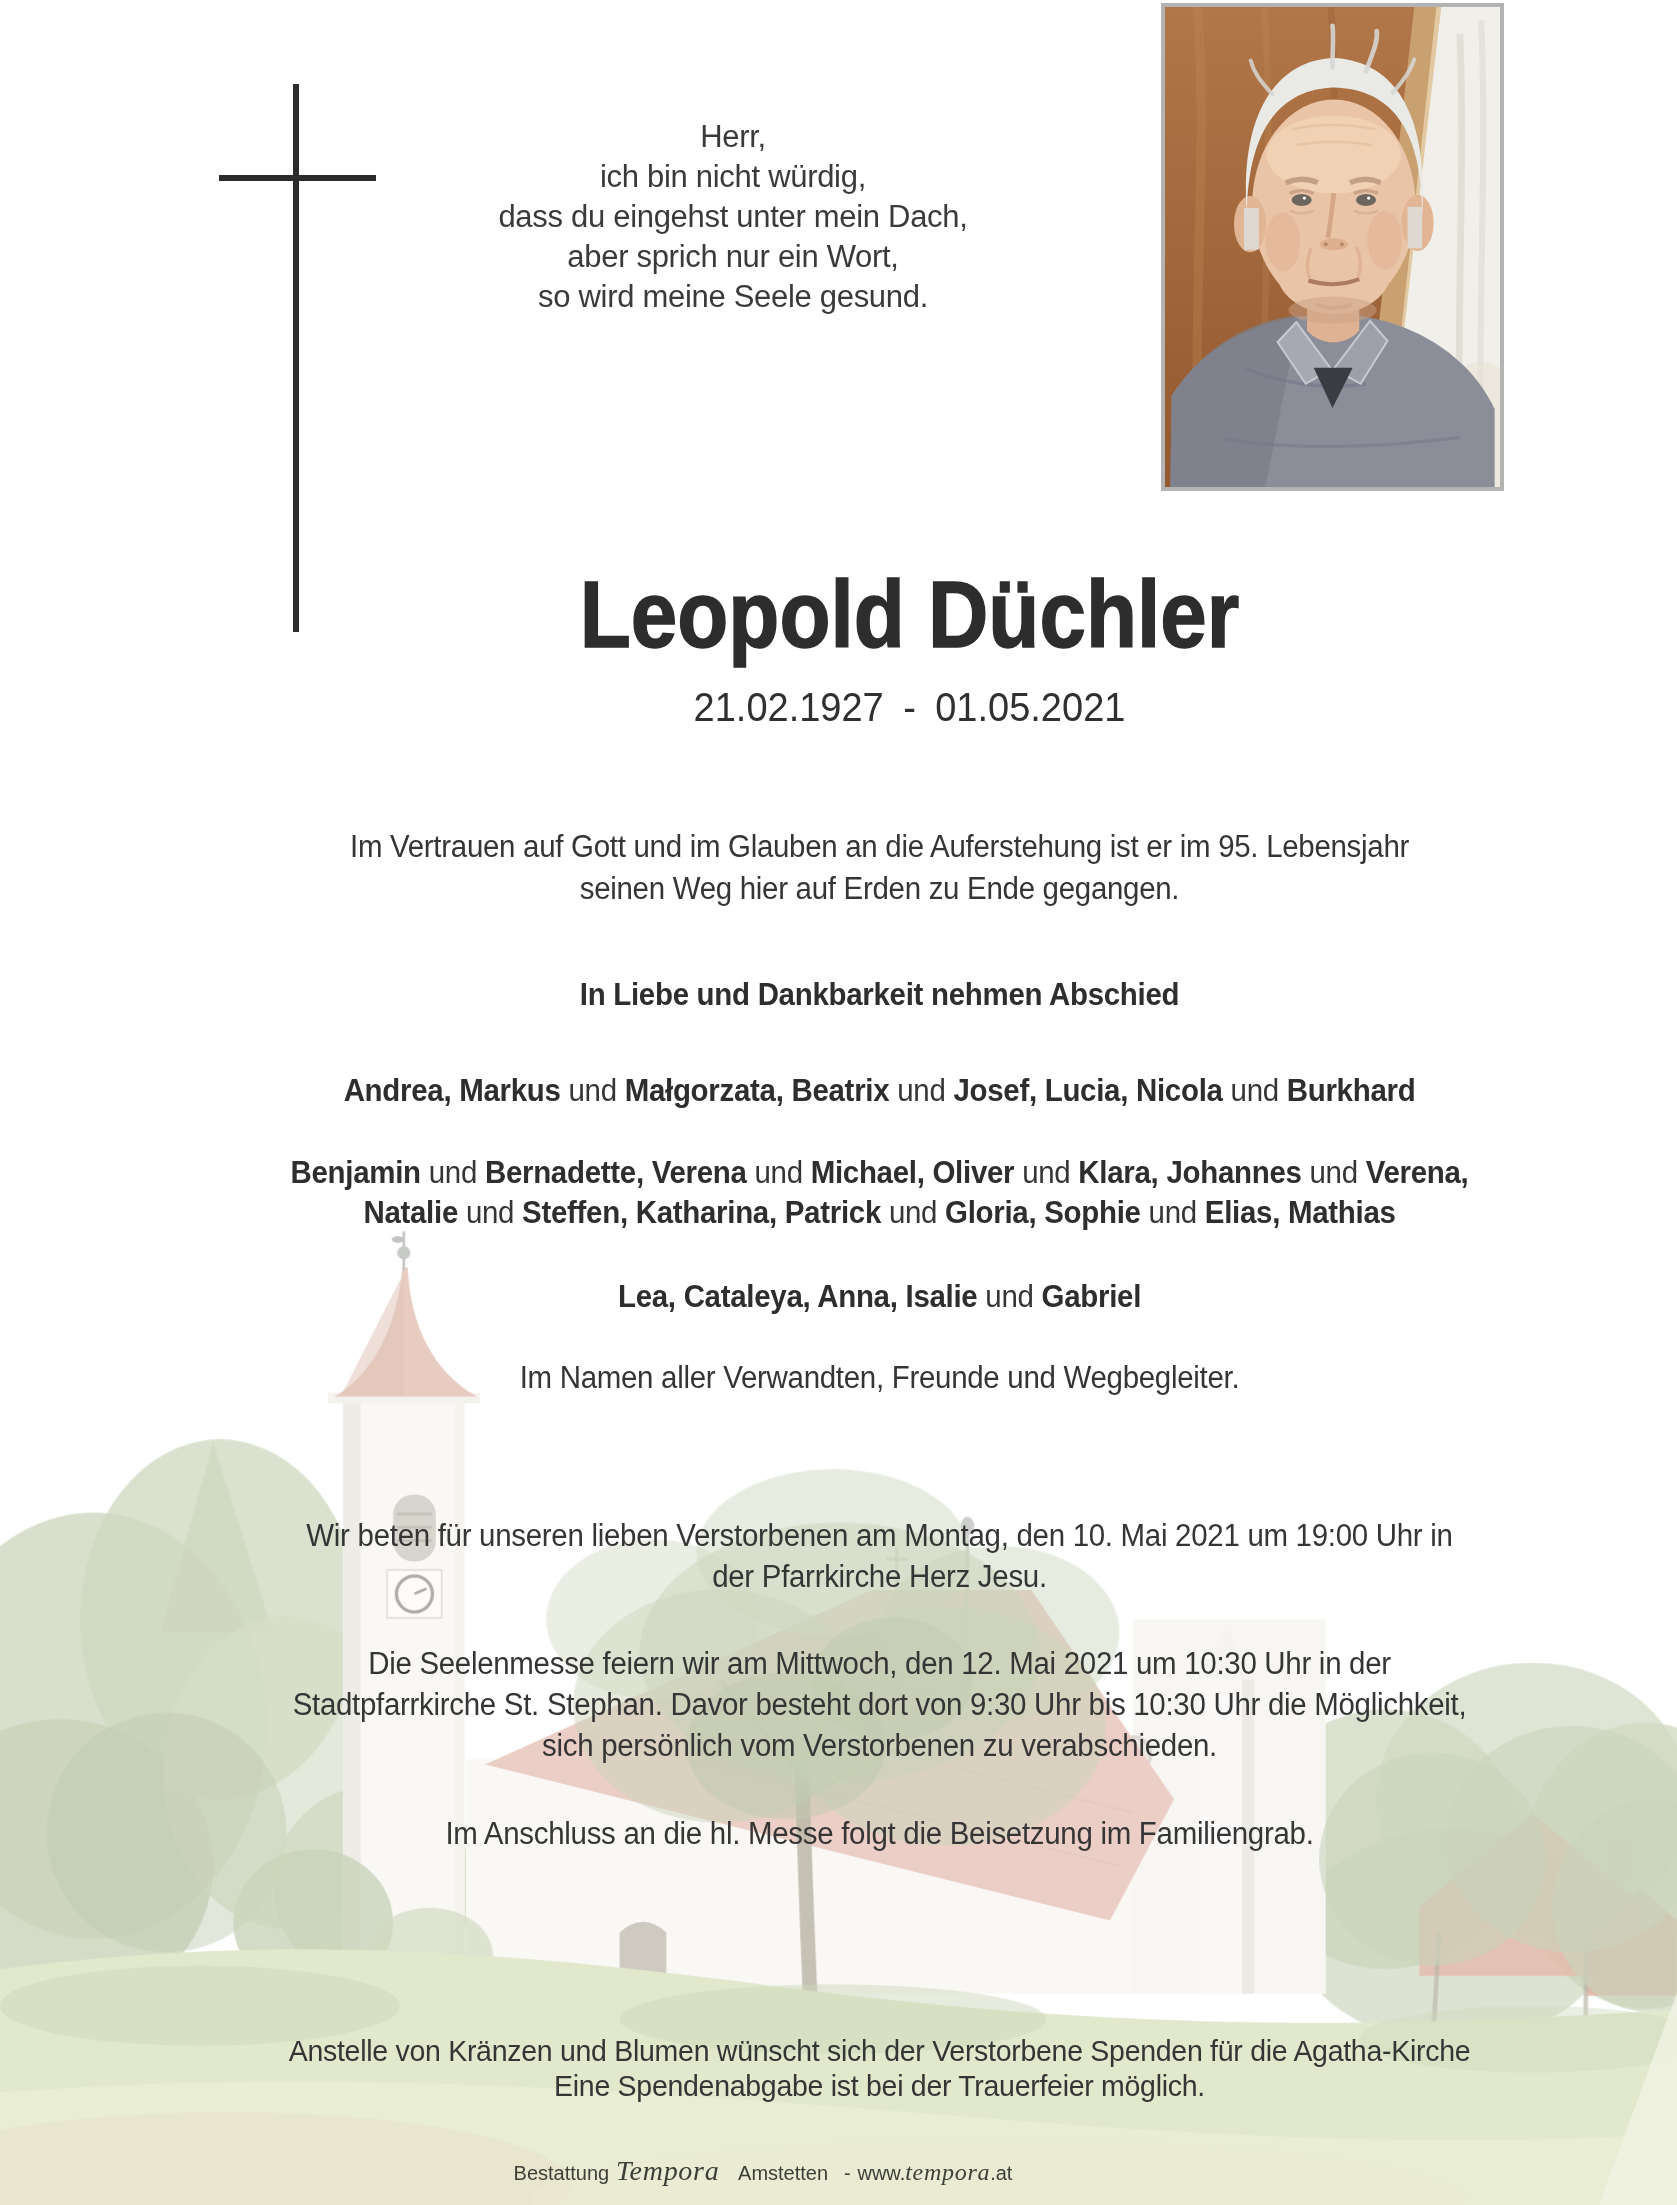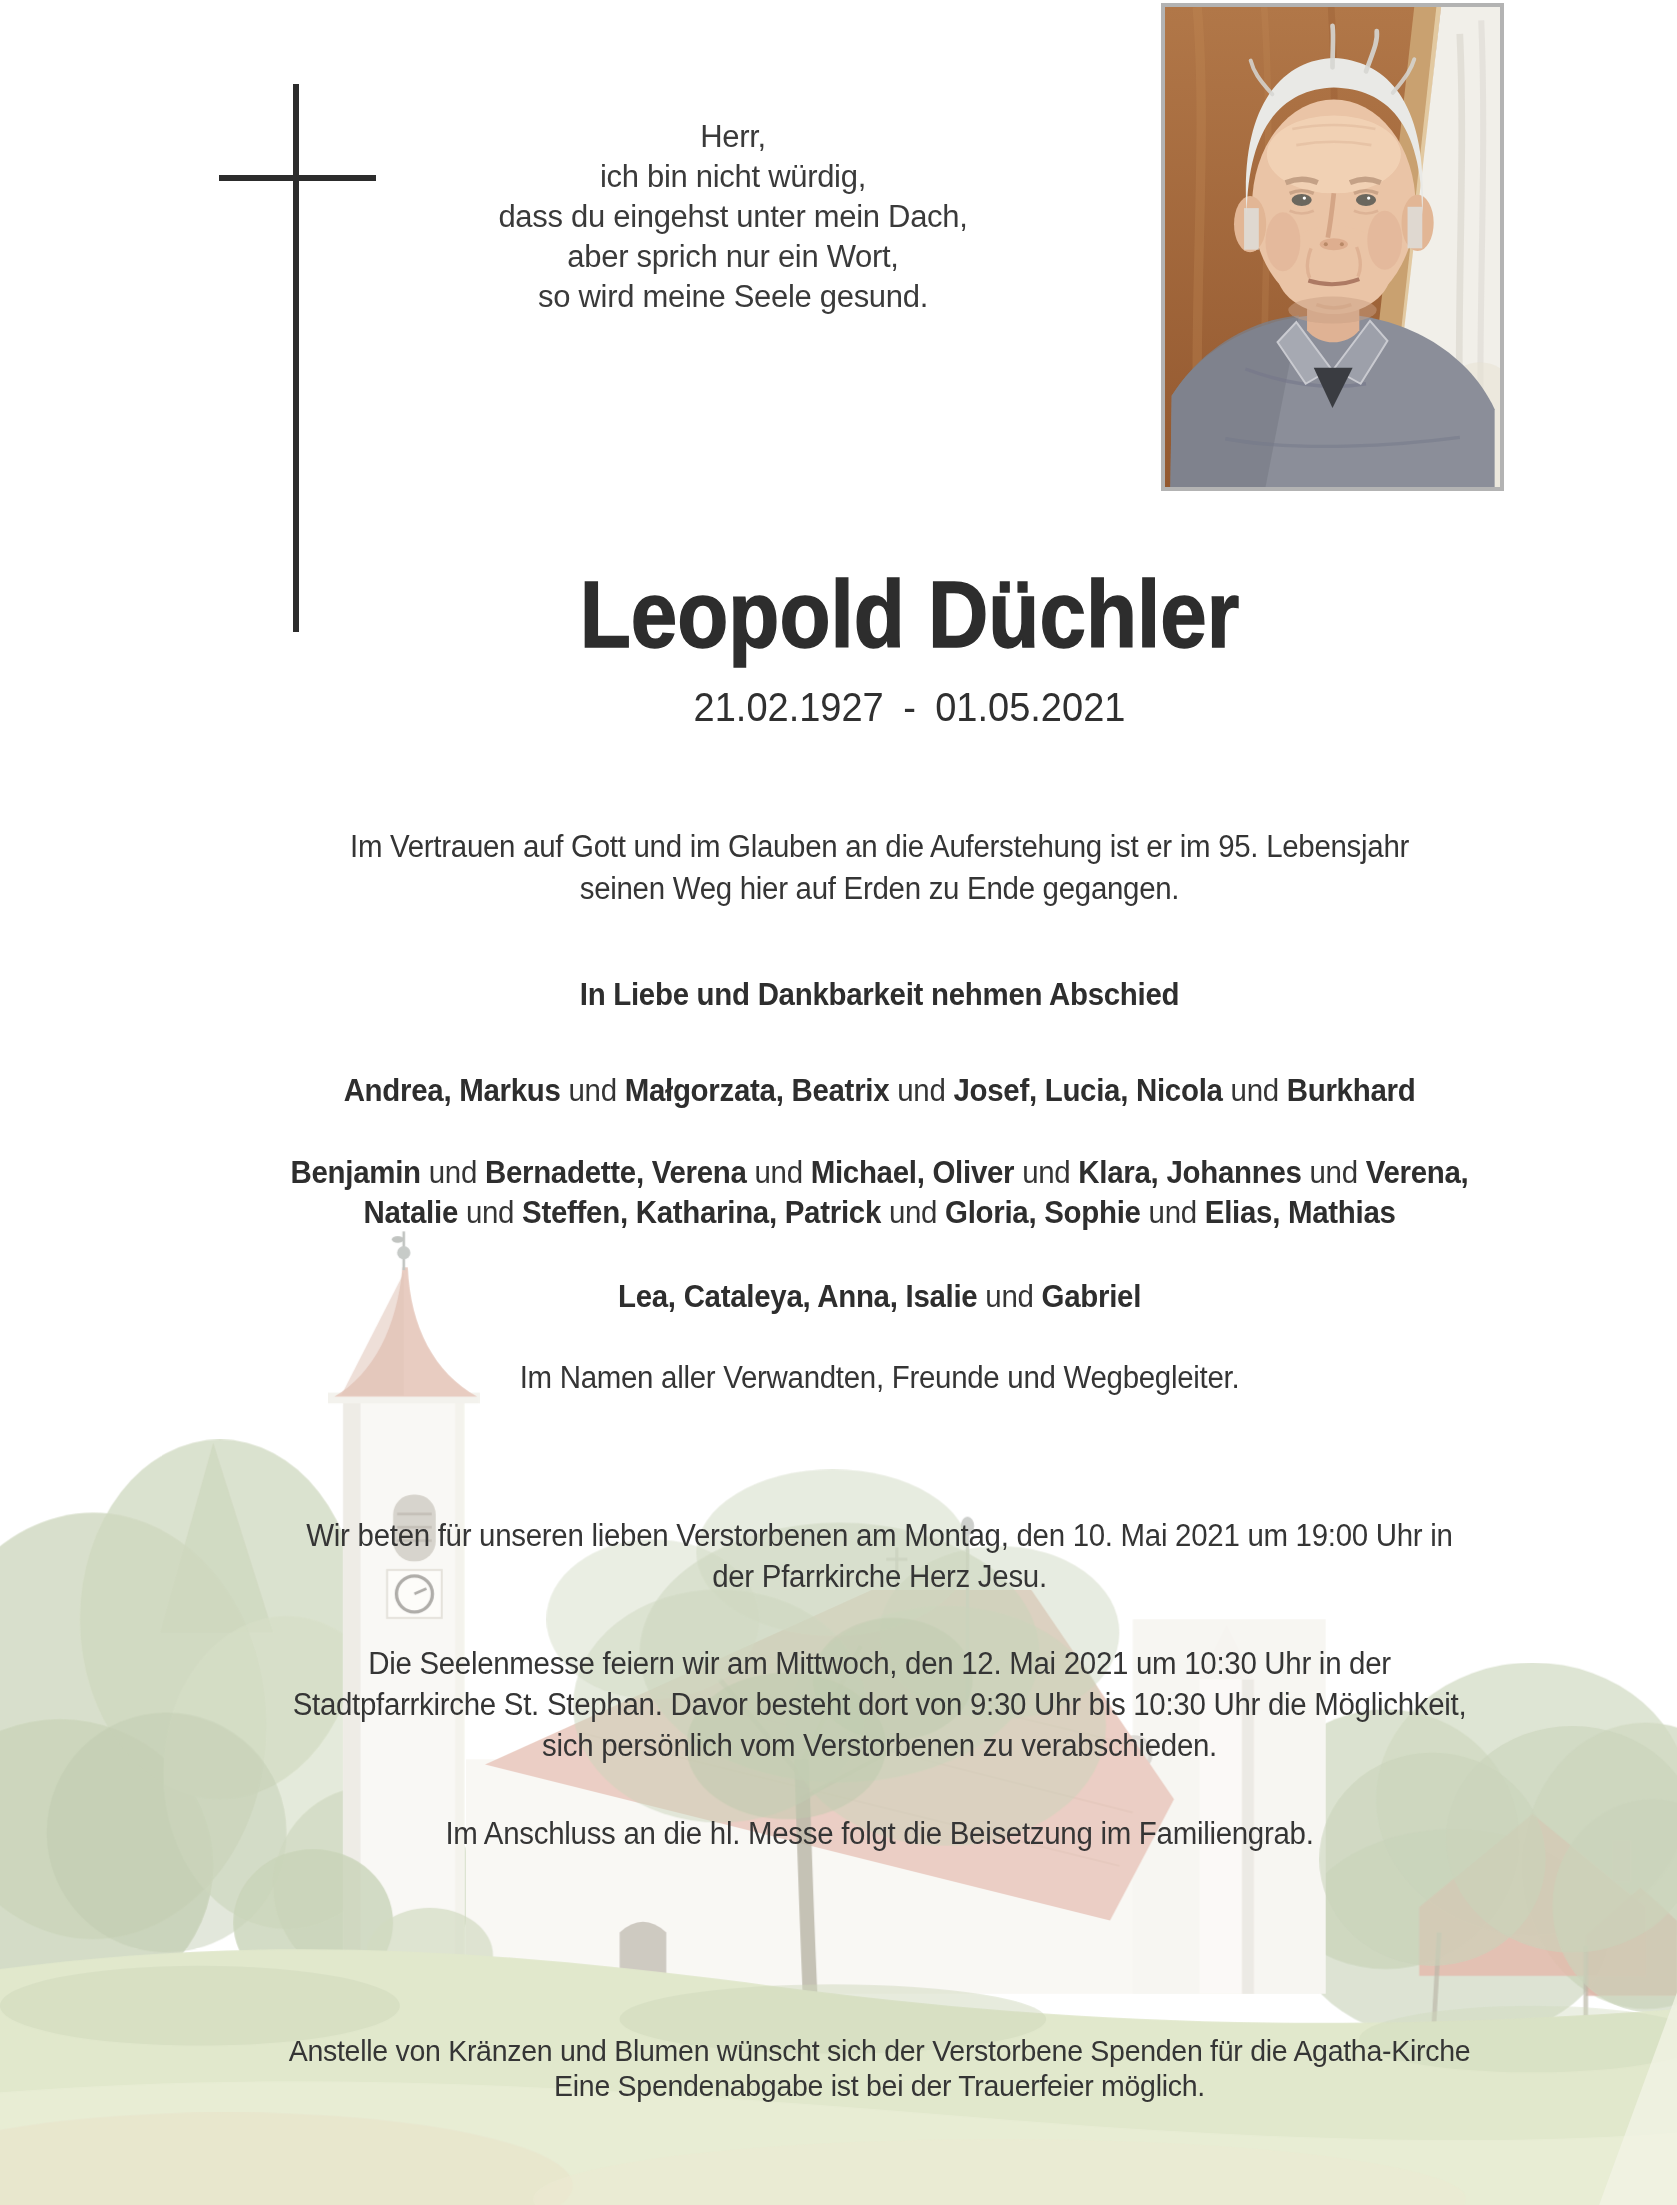--- a/index.html
+++ b/index.html
@@ -256,15 +256,18 @@
   <div class="abs ctr cond body-block inname">Im Namen aller Verwandten, Freunde und Wegbegleiter.</div>
   <div class="abs ctr pre cond body-block prayer">Wir beten für unseren lieben Verstorbenen am Montag, den 10. Mai 2021 um 19:00 Uhr in
 der Pfarrkirche Herz Jesu.</div>
   <div class="abs ctr pre cond body-block requiem">Die Seelenmesse feiern wir am Mittwoch, den 12. Mai 2021 um 10:30 Uhr in der
 Stadtpfarrkirche St. Stephan. Davor besteht dort von 9:30 Uhr bis 10:30 Uhr die Möglichkeit,
 sich persönlich vom Verstorbenen zu verabschieden.</div>
   <div class="abs ctr cond body-block burial">Im Anschluss an die hl. Messe folgt die Beisetzung im Familiengrab.</div>
   <div class="abs ctr pre cond body-block donations">Anstelle von Kränzen und Blumen wünscht sich der Verstorbene Spenden für die Agatha-Kirche
 Eine Spendenabgabe ist  bei der Trauerfeier möglich.</div>
 
+  <div class="abs ctr footer">
+    <span>Bestattung</span><span class="brand">Tempora</span><span class="city">Amstetten</span><span class="sep">-</span><span>www.</span><span class="brand2">tempora</span><span>.at</span>
+  </div>
 
 </div>
 
 
 </body></html>

